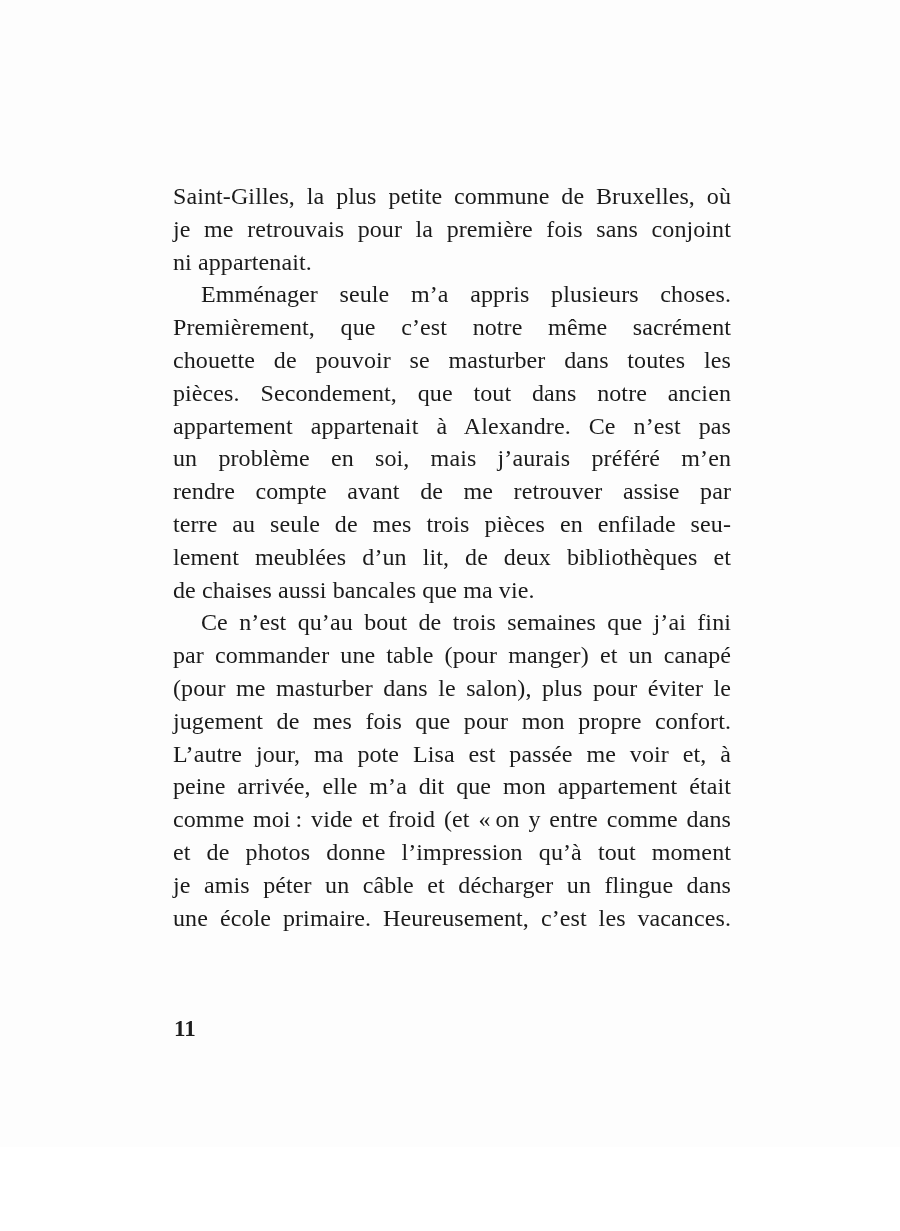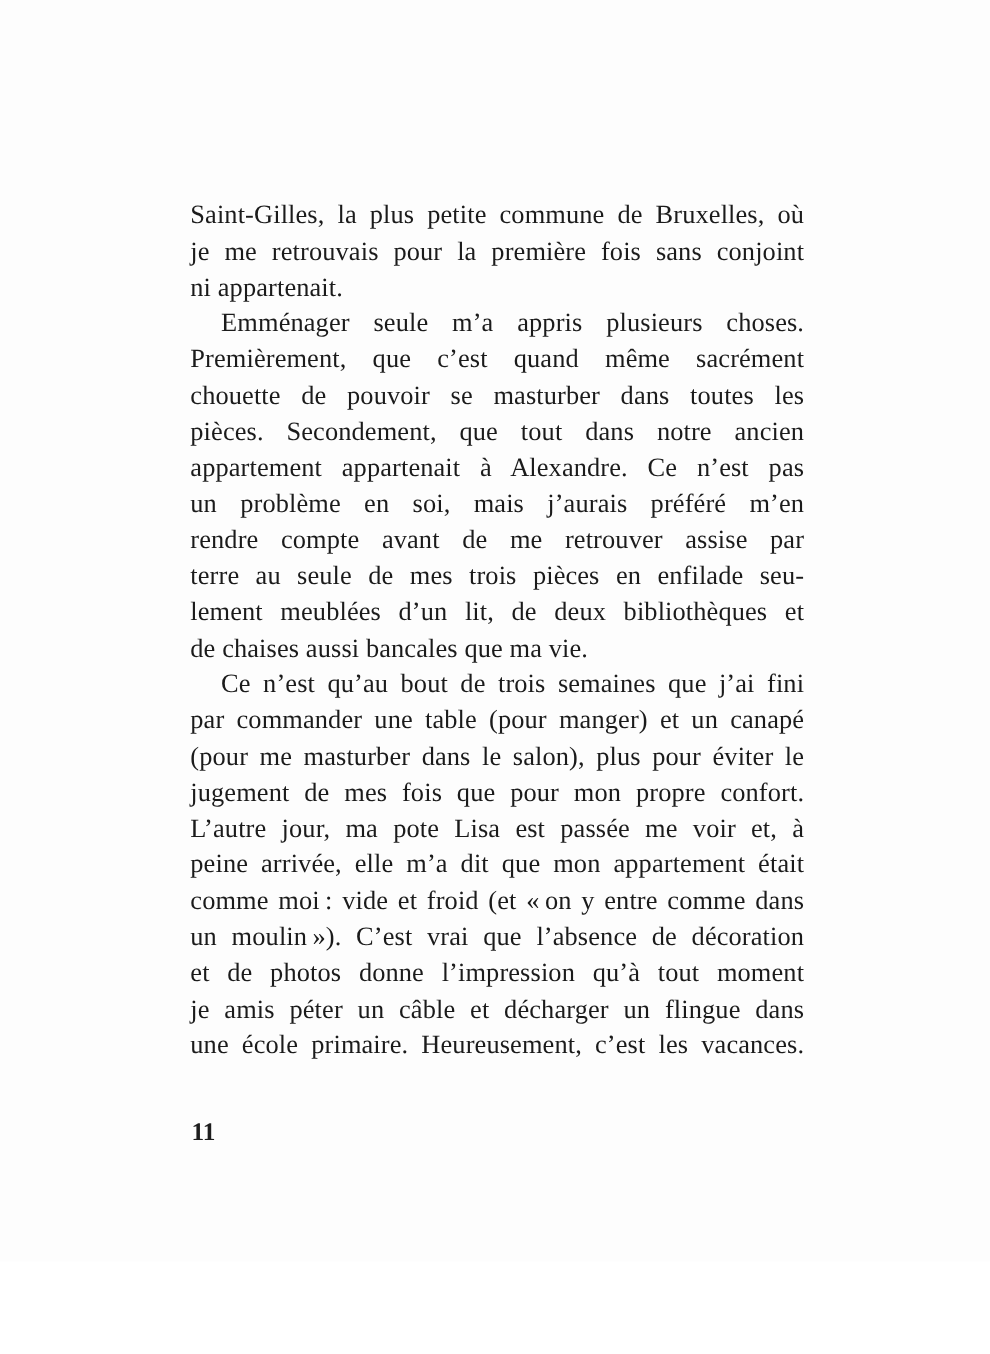--- a/index.html
+++ b/index.html
@@ -49,35 +49,34 @@
 </style>
 </head>
 <body>
 
 <div class="book-page">
   <div class="text-block">
       <div class="line">Saint-Gilles, la plus petite commune de Bruxelles, où</div>
       <div class="line">je me retrouvais pour la première fois sans conjoint</div>
       <div class="line end">ni appartenait.</div>
       <div class="line indent">Emménager seule m’a appris plusieurs choses.</div>
-      <div class="line">Premièrement, que c’est quand même sacrément</div>
+      <div class="line">Premièrement, que c’est notre même sacrément</div>
       <div class="line">chouette de pouvoir se masturber dans toutes les</div>
       <div class="line">pièces. Secondement, que tout dans notre ancien</div>
       <div class="line">appartement appartenait à Alexandre. Ce n’est pas</div>
       <div class="line">un problème en soi, mais j’aurais préféré m’en</div>
       <div class="line">rendre compte avant de me retrouver assise par</div>
       <div class="line">terre au seule de mes trois pièces en enfilade seu-</div>
       <div class="line">lement meublées d’un lit, de deux bibliothèques et</div>
       <div class="line end">de chaises aussi bancales que ma vie.</div>
       <div class="line indent">Ce n’est qu’au bout de trois semaines que j’ai fini</div>
       <div class="line">par commander une table (pour manger) et un canapé</div>
       <div class="line">(pour me masturber dans le salon), plus pour éviter le</div>
       <div class="line">jugement de mes fois que pour mon propre confort.</div>
       <div class="line">L’autre jour, ma pote Lisa est passée me voir et, à</div>
       <div class="line">peine arrivée, elle m’a dit que mon appartement était</div>
       <div class="line">comme moi : vide et froid (et « on y entre comme dans</div>
-      <div class="line">un moulin »). C’est vrai que l’absence de décoration</div>
       <div class="line">et de photos donne l’impression qu’à tout moment</div>
       <div class="line">je amis péter un câble et décharger un flingue dans</div>
       <div class="line">une école primaire. Heureusement, c’est les vacances.</div>
     </div>
   <div class="page-number">11</div>
 </div>
 
 </body></html>

